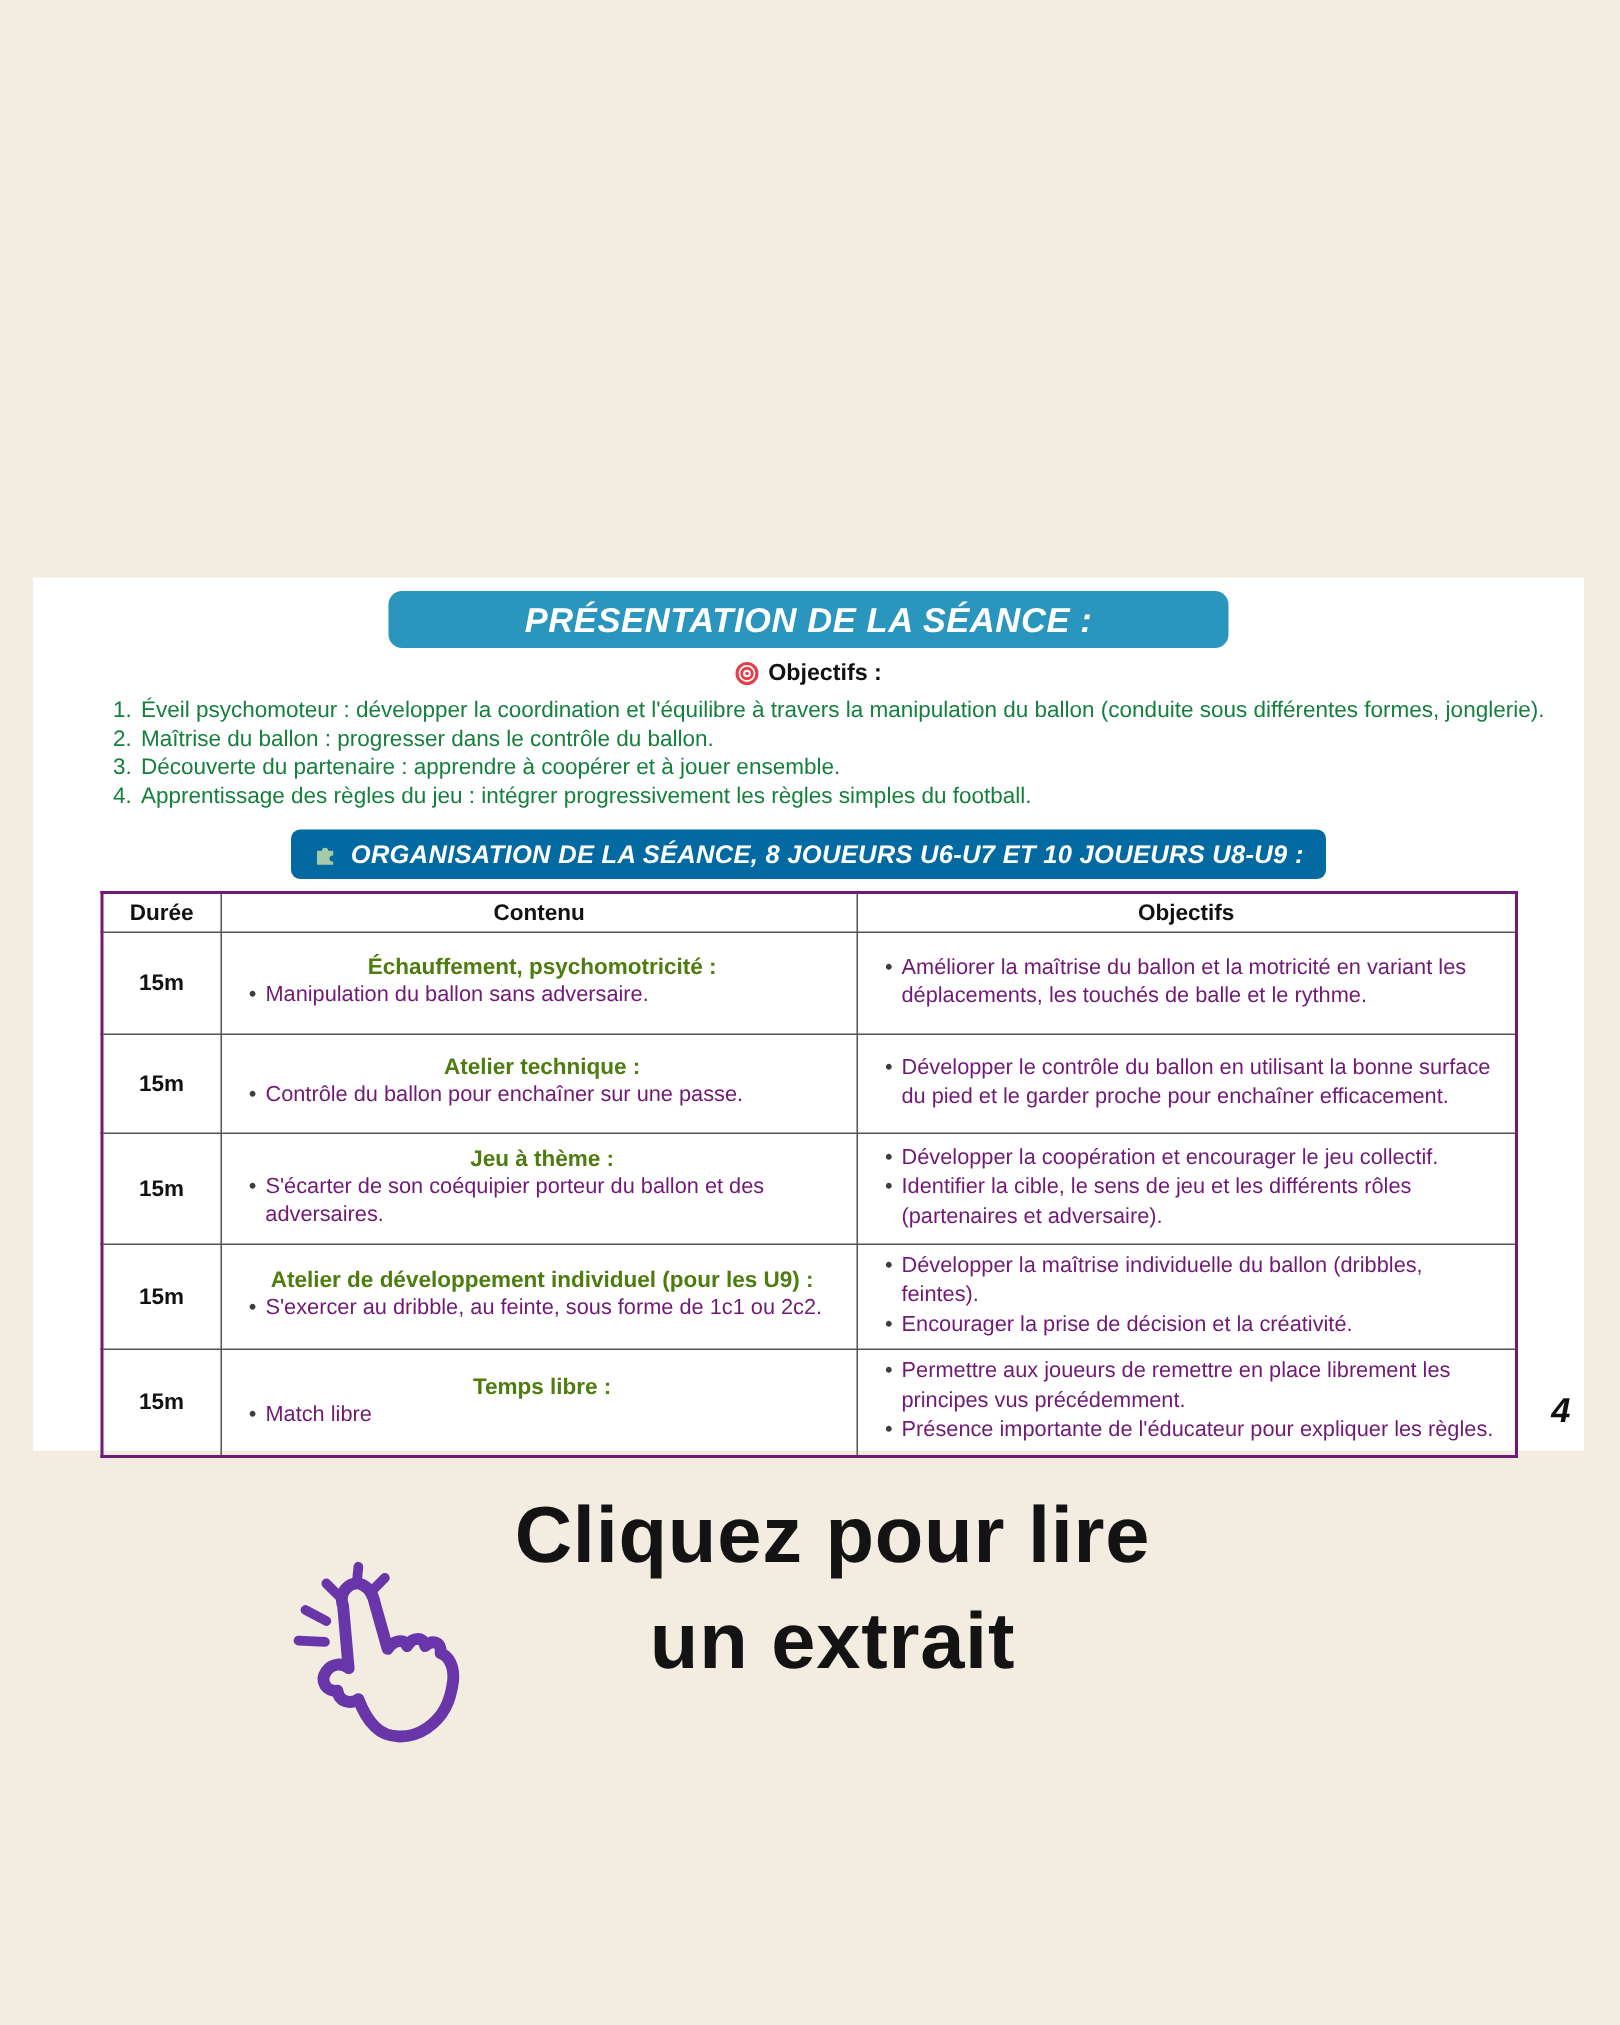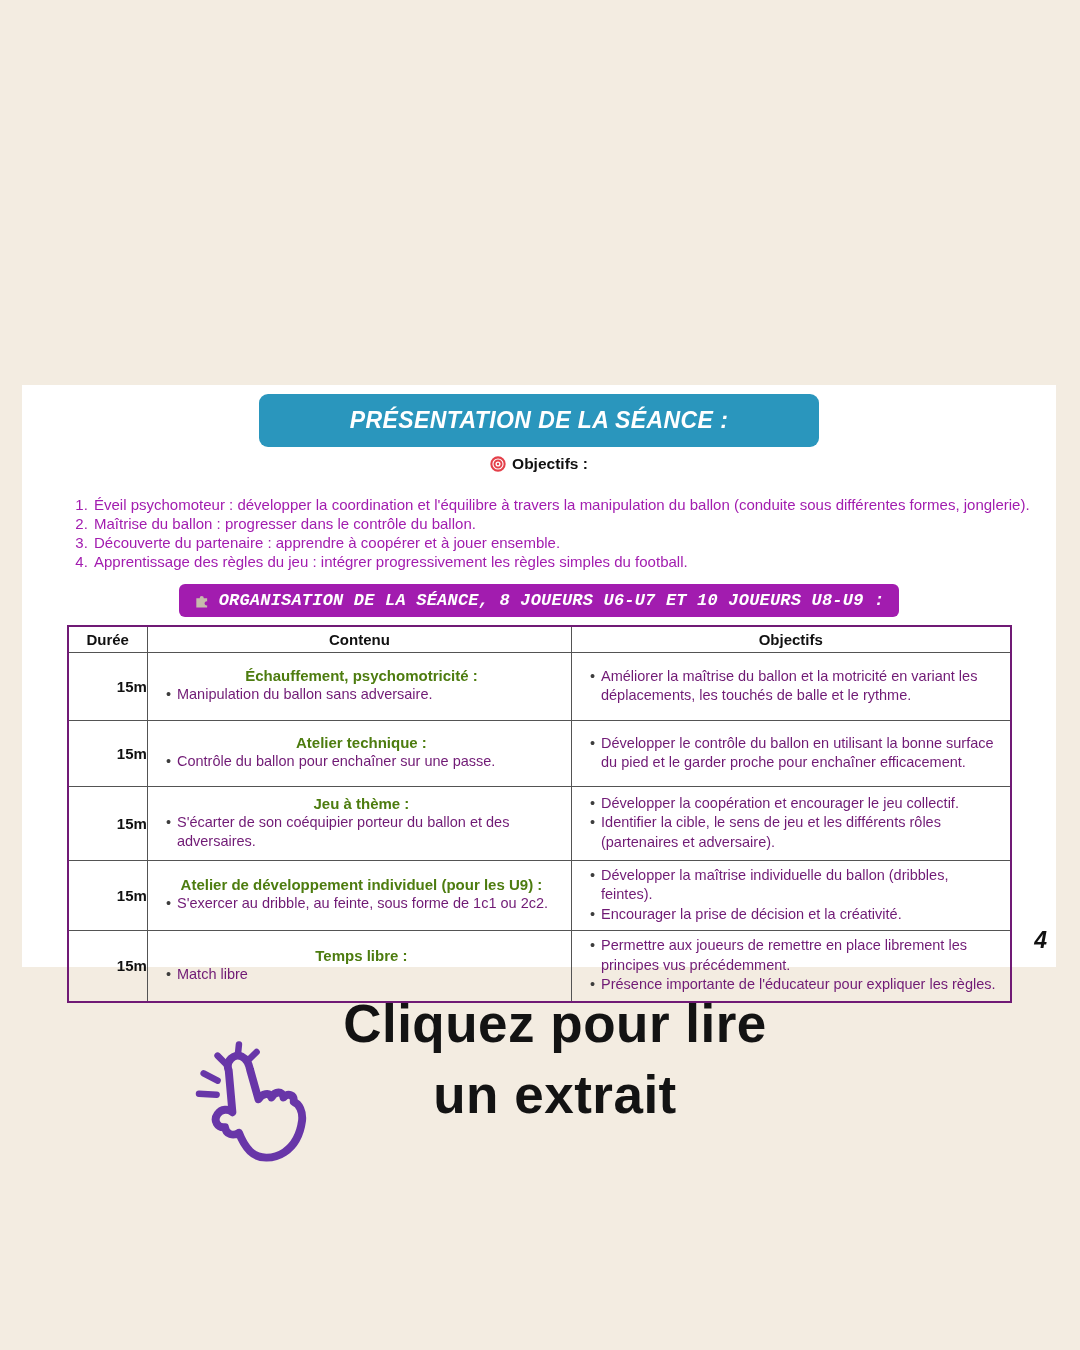--- a/index.html
+++ b/index.html
@@ -21,57 +21,57 @@
   .discover-title {
     font-size:55px; font-weight:800; color:#141414; letter-spacing:0.5px;
   }
 
   
   .doc-card {
     position:absolute; left:22px; top:385px; width:1034px; height:582px;
     background:#ffffff;
   }
   .blue-banner {
-    margin:9px auto 0; width:560px; height:53px; border-radius:9px;
+    margin:9px auto 0; width:560px; height:38px; border-radius:9px;
     background:#2a96bd; display:flex; align-items:center; justify-content:center;
   }
   .blue-banner span {
     color:#ffffff; font-style:italic; font-weight:800; font-size:23px; letter-spacing:0.4px;
   }
   .objectives-heading {
     margin-top:8px; display:flex; align-items:center; justify-content:center; gap:6px;
   }
   .objectives-heading .target { width:16px; height:16px; }
   .objectives-heading b { font-size:15.5px; font-weight:800; color:#111; }
 
   ol.objectives {
-    margin-top:22px; padding-left:70px; padding-right:20px;
-    font-size:15px; line-height:19px; color:#a21caf;
+    margin-top:6px; padding-left:70px; padding-right:20px;
+    font-size:15px; line-height:19px; color:#15803d;
   }
   ol.objectives li { padding-left:2px; }
 
   .green-banner {
     margin:13px auto 0; width:fit-content; padding:0 15px; height:33px; border-radius:6px;
-    background:#a21caf; display:flex; align-items:center; justify-content:center; gap:8px;font-family:Liberation Mono, monospace;
+    background:#0369a1; display:flex; align-items:center; justify-content:center; gap:8px;
   }
   .green-banner .puzzle { width:17px; height:17px; opacity:0.8; }
   .green-banner span {
     color:#ffffff; font-style:italic; font-weight:800; font-size:17px; letter-spacing:0.2px;
   }
 
   table.session {
     margin:8px auto 0; width:945px; border-collapse:collapse;
     border:2px solid #701a75;
   }
   table.session th, table.session td { border:1.5px solid #545454; }
   table.session th {
     font-size:15px; font-weight:800; color:#111; padding:4px 2px; height:24px; text-align:center;
   }
   col.c-duration { width:80px; } col.c-content { width:425px; } col.c-objectives { width:440px; }
-  td.duration { text-align:right; font-weight:800; font-size:15px; color:#111; }
+  td.duration { text-align:center; font-weight:800; font-size:15px; color:#111; }
   td.content { padding:5px 12px 6px 16px; vertical-align:middle; }
   td.content .content-title {
     text-align:center; font-weight:800; font-size:15px; color:#4d7c0f; margin-bottom:1px;
   }
   td.objectives { padding:5px 8px 6px 16px; vertical-align:middle; }
   ul.bullets { list-style:none; font-size:14.5px; line-height:1.34; color:#701a75; }
   ul.bullets li { padding-left:13px; text-indent:-11px; }
   ul.bullets li::before { content:"•"; margin-right:6px; color:#3d3d3d; }
   tr.r1 td { height:68px; } tr.r2 td { height:66px; } tr.r3 td { height:74px; }
   tr.r4 td { height:64px; } tr.r5 td { height:57px; }

